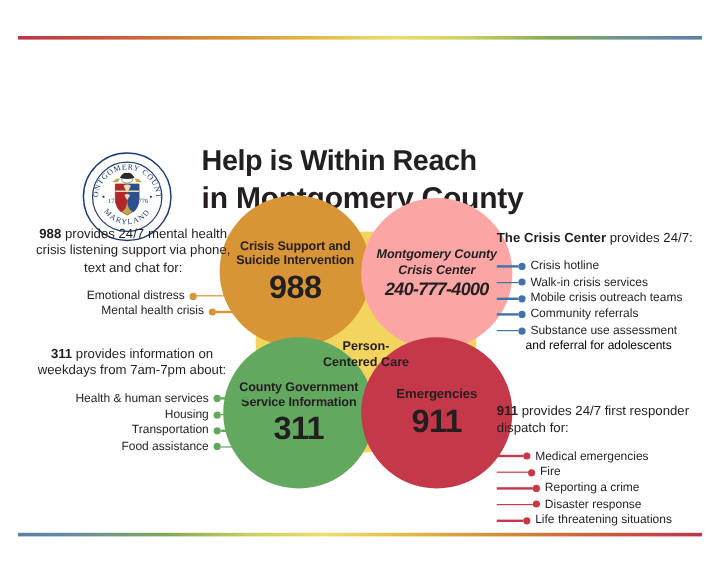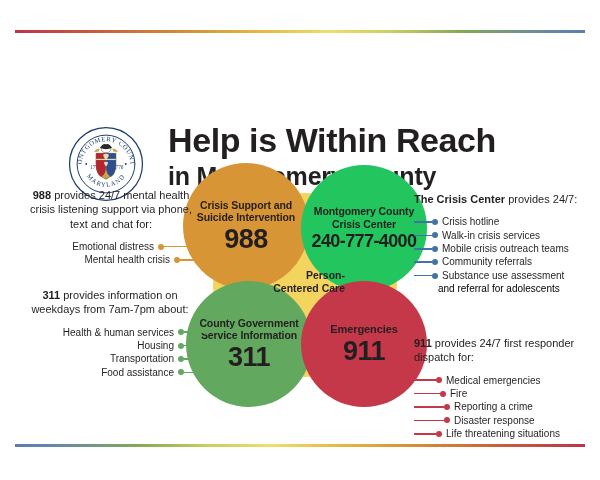--- a/index.html
+++ b/index.html
@@ -14,54 +14,54 @@
   
   .rule { position: absolute; left: 15px; width: 570px; height: 3px; }
   #rule-top    { top: 30px;  background: linear-gradient(to right,#bc3449 0%,#c85b3e 14%,#d58f35 30%,#e3bc46 44%,#efdd6d 55%,#c9cf62 66%,#83ab53 78%,#6486ab 95%,#5b7fa8 100%); }
   #rule-bottom { top: 444px; background: linear-gradient(to right,#5b7fa8 0%,#6486ab 6%,#83ab53 22%,#c9cf62 34%,#efdd6d 45%,#e3bc46 56%,#d58f35 70%,#c85b3e 86%,#bc3449 100%); }
 
   
   #header { position: absolute; left: 0; top: 60px; width: 600px; height: 86px; }
   #seal { position: absolute; left: 68px; top: 66px; width: 76px; height: 76px; }
   #title-block { position: absolute; left: 168px; top: 62px; width: 400px; }
   #title-main {
-    font-size: 34px; font-weight: bold; color: #231f20;
+    font-size: 24px; font-weight: bold; color: #231f20;
     letter-spacing: -0.4px; line-height: 1.06; white-space: nowrap;
   }
   #title-sub {
     font-size: 25px; font-weight: bold; color: #231f20;
     letter-spacing: -0.2px; line-height: 1.2; margin-top: 3px; white-space: nowrap;
   }
 
   
   #venn { position: absolute; left: 183px; top: 163px; width: 244px; height: 244px; }
   #yellow-core {
     position: absolute; left: 30px; top: 30px; width: 184px; height: 184px;
     border-radius: 50%; background: #f4d householder;
   }
   #yellow-core { background: #f3d45f; }
   .lobe {
     position: absolute; width: 126px; height: 126px; border-radius: 50%;
     display: flex; flex-direction: column; align-items: center; justify-content: center;
     text-align: center; color: #231f20;
   }
   #lobe-988  { left: 0;    top: 0;    background: #d89536; }
-  #lobe-crisis { left: 118px; top: 2px;  background: #22c55e; }
+  #lobe-crisis { left: 118px; top: 2px;  background: #fca5a5; font-style: italic; }
   #lobe-311  { left: 3px;    top: 118px; background: #63a85f; }
   #lobe-911  { left: 118px; top: 118px; background: #c4384a; }
   .lobe-label { font-size: 10.5px; font-weight: bold; line-height: 1.22; letter-spacing: -0.1px; }
   .lobe-num   { font-size: 27px; font-weight: bold; line-height: 1.04; margin-top: 1px; letter-spacing: -0.5px; }
-  .lobe-phone { font-size: 18px; font-weight: bold; line-height: 1.05; margin-top: 2px; letter-spacing: -0.6px; }
+  .lobe-phone { font-size: 15px; font-weight: bold; line-height: 1.05; margin-top: 2px; letter-spacing: -0.6px; }
   #lobe-988 .lobe-label  { width: 112px; }
   #lobe-crisis .lobe-label { width: 104px; }
   #lobe-311 .lobe-label  { width: 124px; }
   #lobe-911 .lobe-label  { font-size: 11px; }
   #center-label {
-    position: absolute; left: 82px; top: 106px; width: 80px;
-    text-align: right; font-size: 10.5px; font-weight: bold;
+    position: absolute; left: 82px; top: 120px; width: 80px;
+    text-align: center; font-size: 10.5px; font-weight: bold;
     line-height: 1.22; color: #231f20;
   }
 
   
   .intro { font-size: 11px; color: #231f20; line-height: 1.3; }
   .intro b { font-weight: bold; }
   .bullets { list-style: none; }
   .bullets li { display: flex; align-items: center; font-size: 10px; color: #231f20; line-height: 1.34; }
 
   

